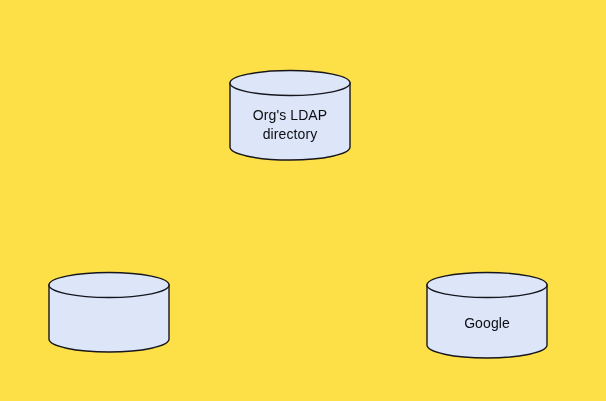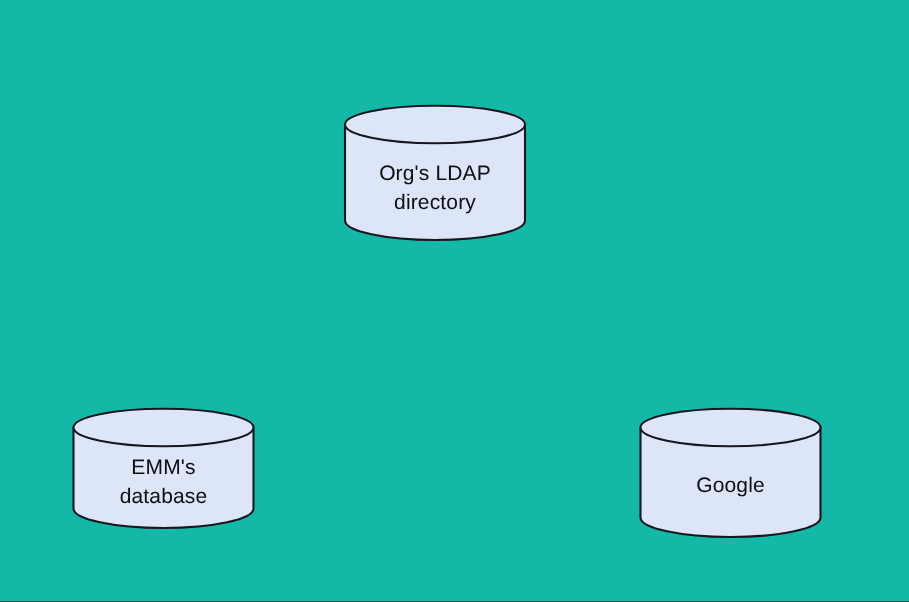--- a/index.html
+++ b/index.html
@@ -4,21 +4,21 @@
 <style>
   html, body {
     margin: 0;
     padding: 0;
     background: #000000;
   }
   #canvas {
     position: relative;
     width: 606px;
     height: 401px;
-    background: #14b8a6;
+    background: #fde047;
     overflow: hidden;
     font-family: "Liberation Sans", sans-serif;
   }
   .cylinder {
     position: absolute;
   }
   .cylinder svg {
     display: block;
     overflow: visible;
   }
@@ -48,22 +48,20 @@
     </svg>
     <div class="cyl-label" style="top:36px;">Org's LDAP
 directory</div>
   </div>
 
   <div class="cylinder" id="node-emm" style="left:48px; top:272px; width:122px; height:80px;">
     <svg width="122" height="80" viewBox="0 0 122 80">
       <path d="M1,13 L1,67 A60,13 0 0,0 121,67 L121,13 Z" fill="#dce6f8" stroke="#16161f" stroke-width="1.4"></path>
       <ellipse cx="61" cy="13" rx="60" ry="12.5" fill="#dce6f8" stroke="#16161f" stroke-width="1.4"></ellipse>
     </svg>
-    <div class="cyl-label" style="top:30px;">EMM's
-database</div>
   </div>
 
   <div class="cylinder" id="node-google" style="left:412px; top:272px; width:122px; height:86px;margin-left:14px;">
     <svg width="122" height="86" viewBox="0 0 122 86">
       <path d="M1,13 L1,73 A60,13 0 0,0 121,73 L121,13 Z" fill="#dce6f8" stroke="#16161f" stroke-width="1.4"></path>
       <ellipse cx="61" cy="13" rx="60" ry="12.5" fill="#dce6f8" stroke="#16161f" stroke-width="1.4"></ellipse>
     </svg>
     <div class="cyl-label" style="top:42px;">Google</div>
   </div>
 

